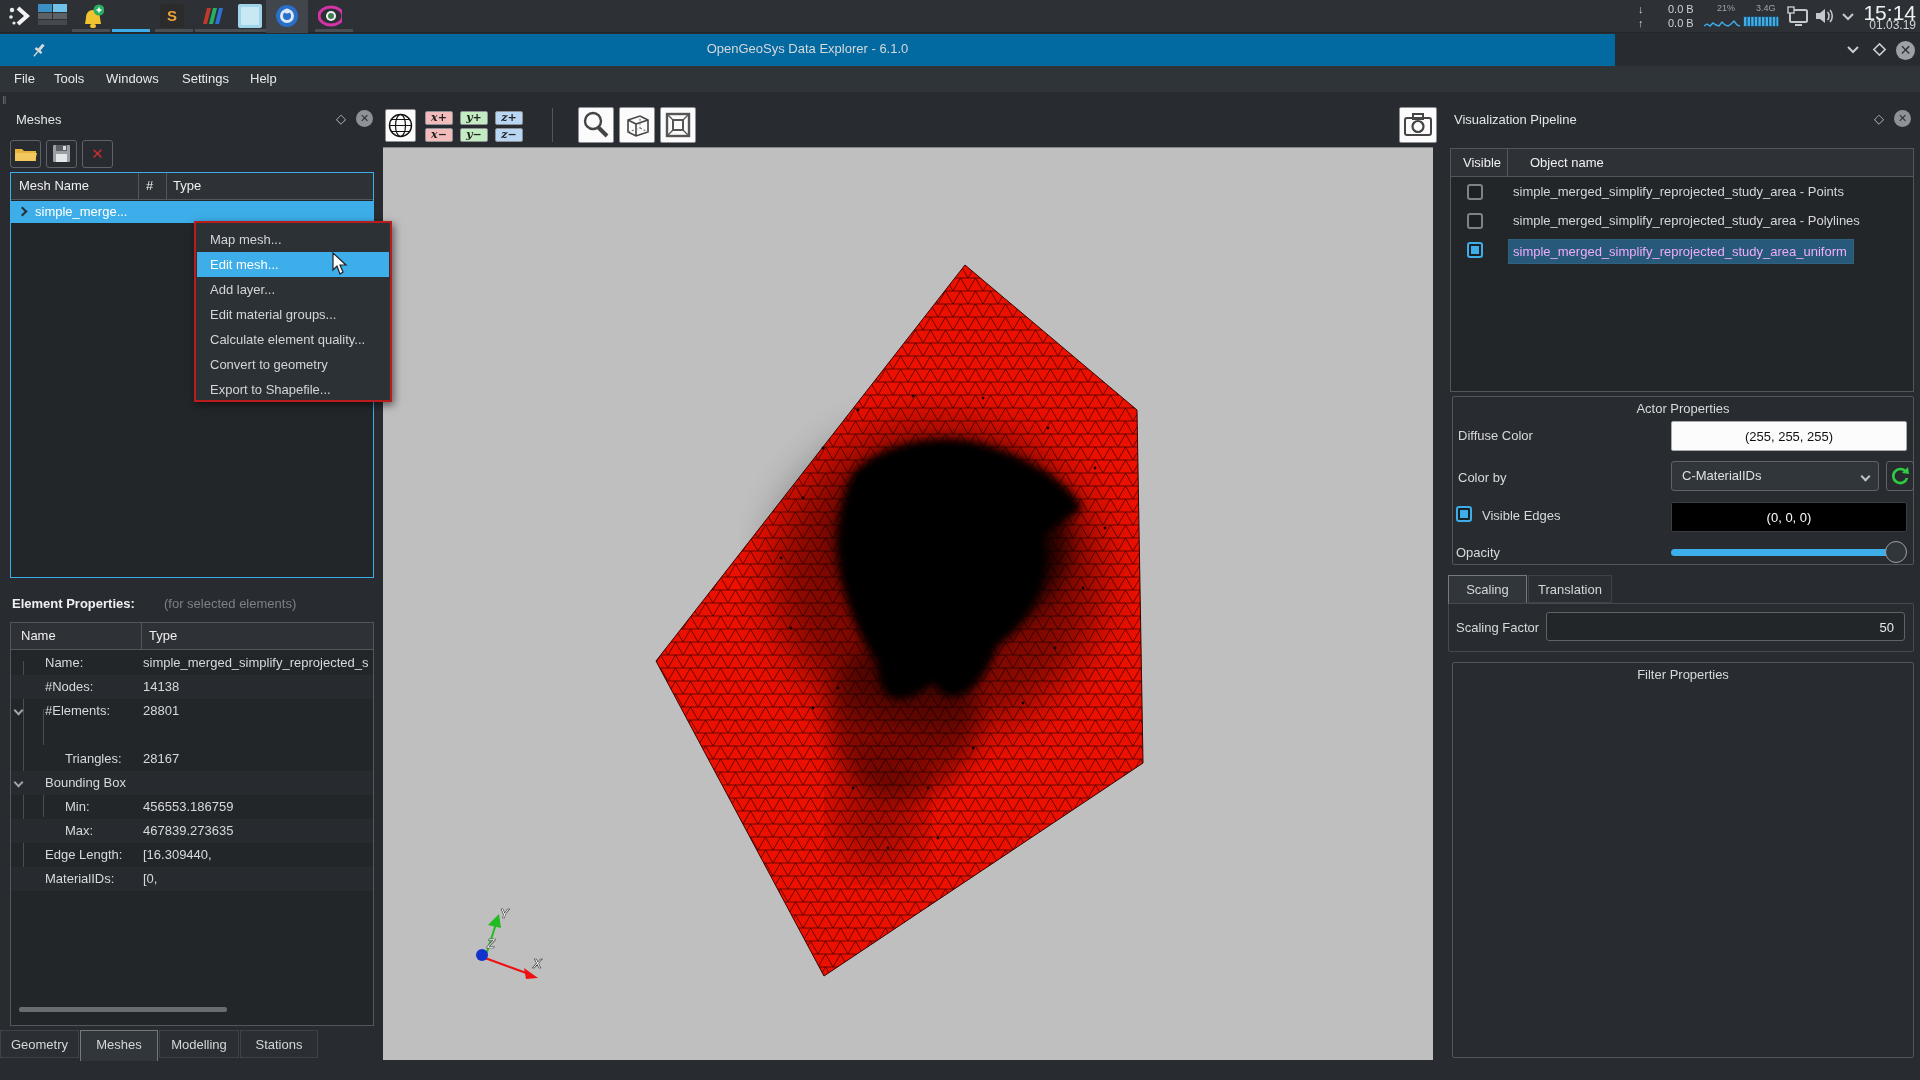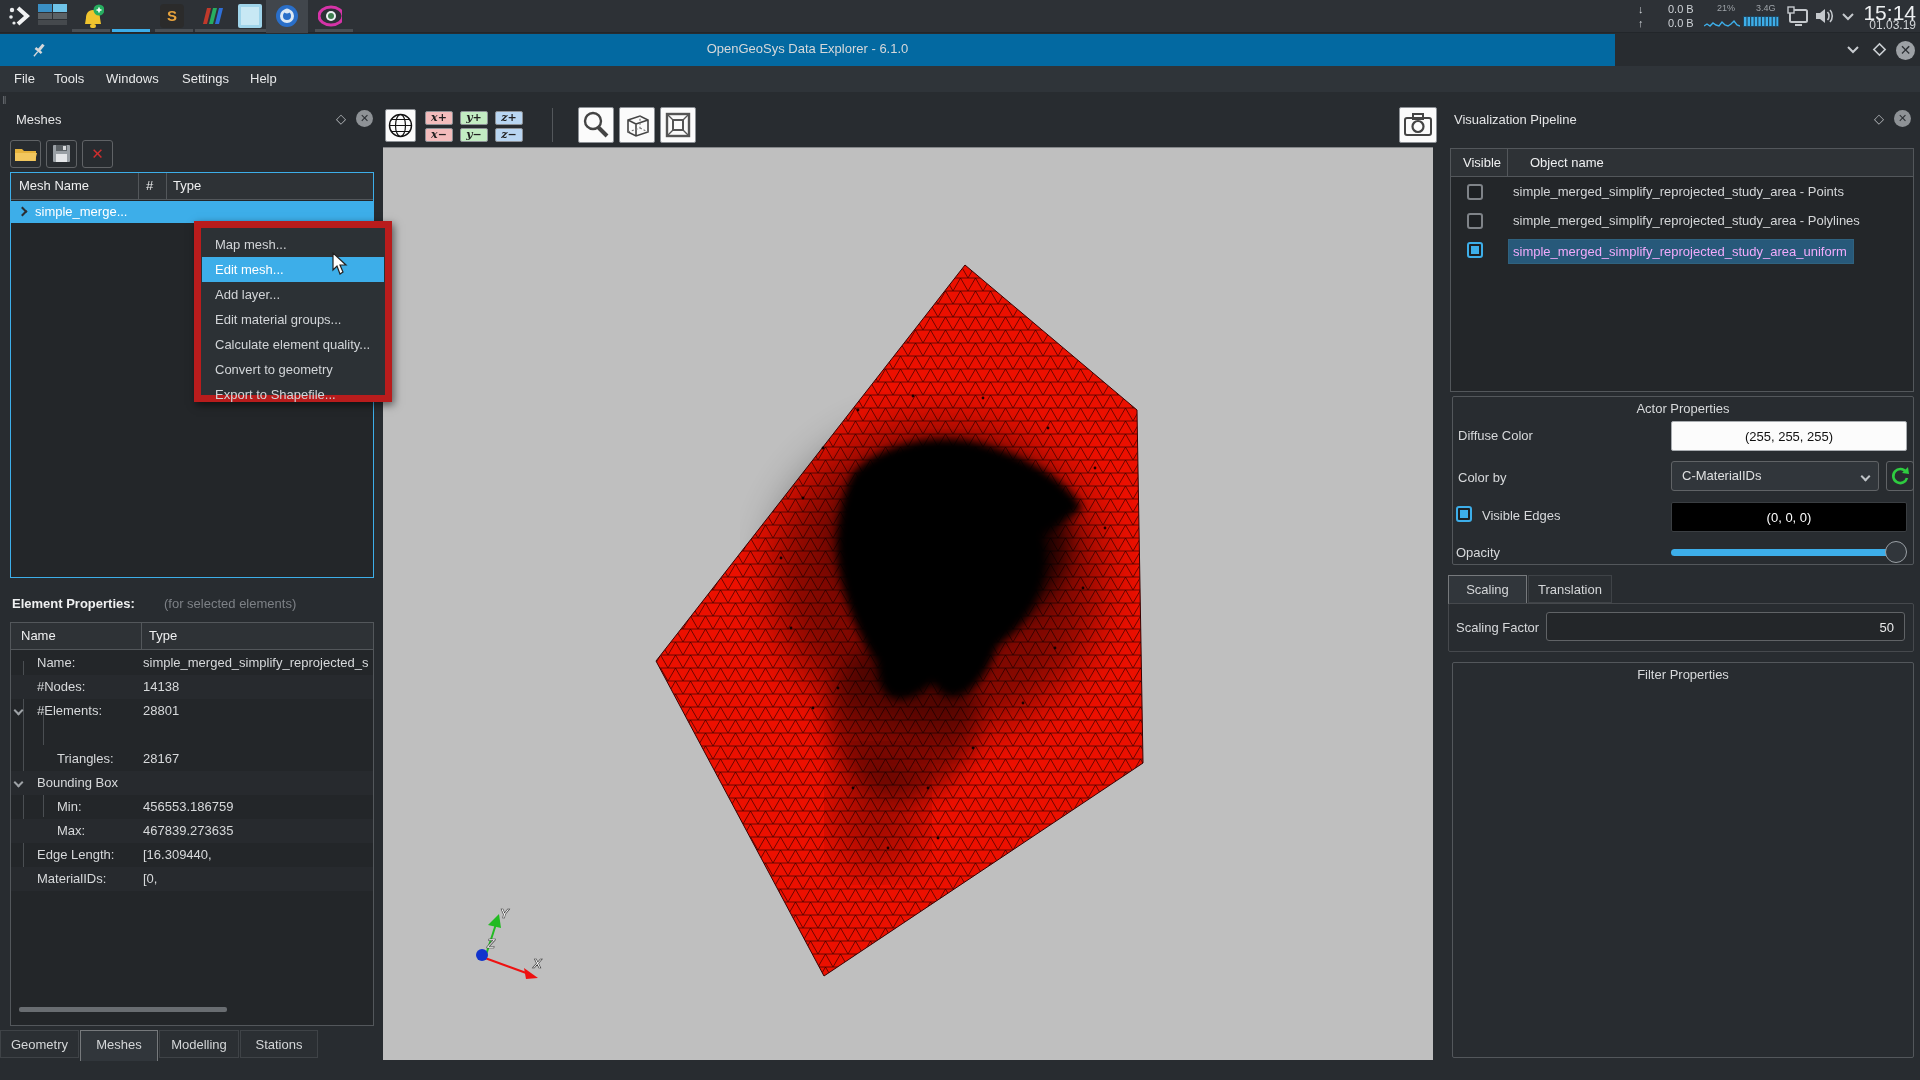--- a/index.html
+++ b/index.html
@@ -39,31 +39,31 @@
   .chev-r { display:inline-block; width:7px; height:7px; border-right:2px solid #2b2f33; border-bottom:2px solid #2b2f33;
             transform:rotate(-45deg); }
   .chev-d { display:inline-block; width:7px; height:7px; border-right:2px solid #9ea2a6; border-bottom:2px solid #9ea2a6;
             transform:rotate(45deg); }
   .toolbtn { position:absolute; top:140px; width:31px; height:28px; border:1px solid #606366; border-radius:3px; }
 
   
   #ep-table { left:6px; top:622px; width:364px; height:404px; background:#232629; border:1px solid #53575b; }
   .ep-row { position:absolute; left:0; right:0; height:24px; line-height:24px; color:#d7d9db; }
   .ep-row.stripe { background:#272a2e; }
-  .ep-name { position:absolute; }
+  .ep-name { position:absolute;margin-left:8px; }
   .ep-val { position:absolute; left:132px; }
   .treeline { position:absolute; background:#4a4e52; }
 
   
   .btab { position:absolute; top:1030px; height:28px; line-height:27px; text-align:center;
           background:#2b2f33; border:1px solid #3f4347; color:#d4d6d8; }
   .btab.active { background:#31363b; border:1px solid #76797c; border-bottom:none; height:31px; }
 
   
-  #ctx-menu { left:194px; top:221px; width:198px; height:181px; background:#2c3135; border:7px solid #b91c1c;
+  #ctx-menu { left:194px; top:221px; width:198px; height:181px; background:#2c3135; border:2px solid #b91c1c;
               box-shadow:2px 3px 8px rgba(0,0,0,.55); z-index:50; }
   .ctx-item { position:absolute; left:1px; right:1px; height:25px; line-height:25px; padding-left:13px; color:#d2d5d8; }
   .ctx-item.hl { background:#3daee9; color:#ffffff; }
 
   
   .vbtn { position:absolute; background:#fbfbfb; border:1px solid #8d9196; border-radius:2px; }
   .axbtn { position:absolute; width:28px; height:14px; border-radius:2px; border:1px solid #8d9196;
            font-family:"DejaVu Serif",serif; font-style:italic; font-weight:bold; font-size:11px;
            line-height:12px; text-align:center; color:#222; }
 

